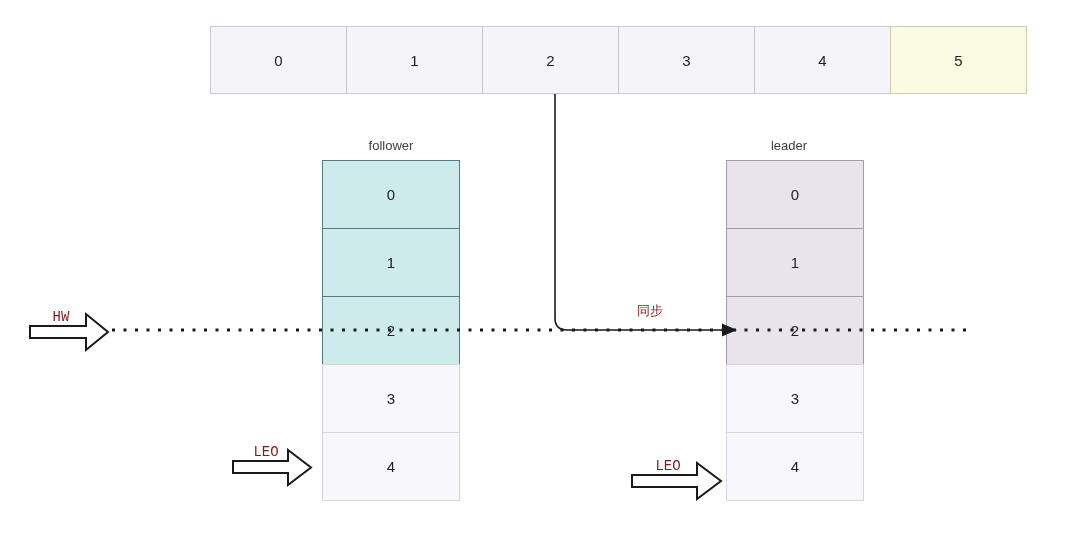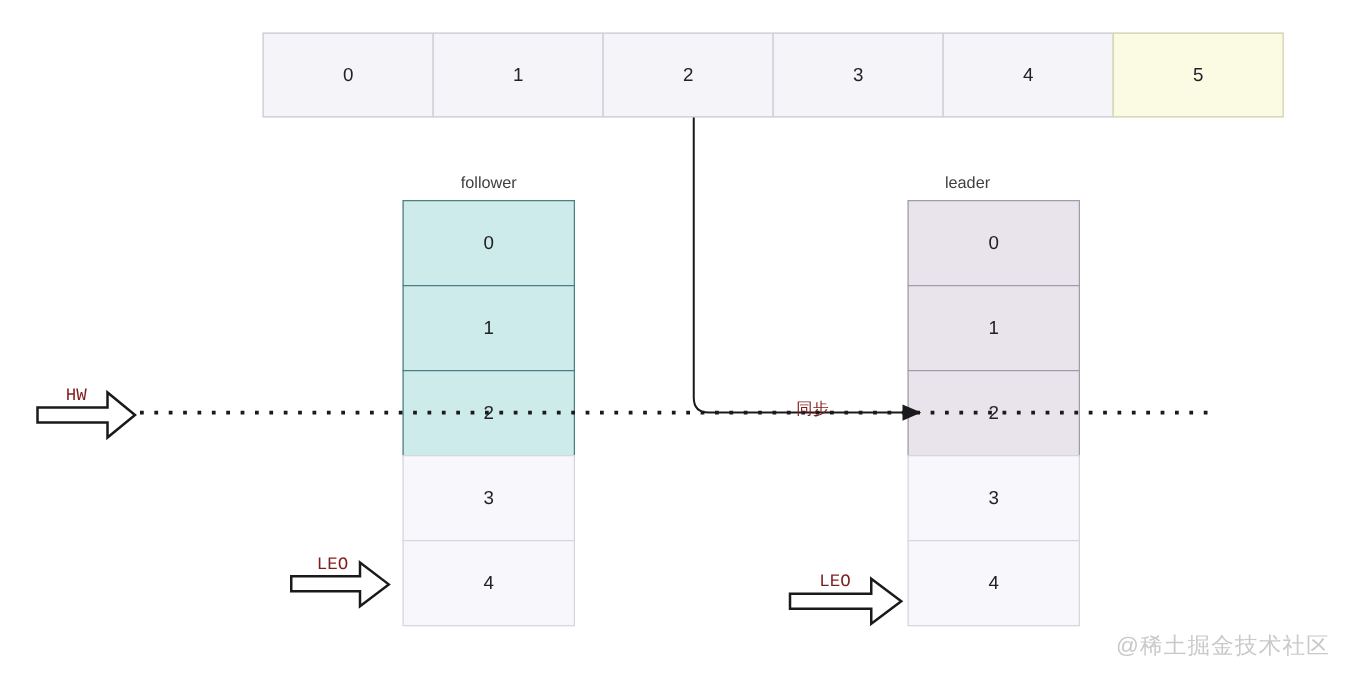--- a/index.html
+++ b/index.html
@@ -31,28 +31,28 @@
   .stack.follower { left:322px; }
   .stack.leader  { left:726px; }
   .stack.follower .cell.synced { background:#cdebeb; border-color:#4f7d84; }
   .stack.leader  .cell.synced { background:#e9e3eb; border-color:#a19da8; }
 
   .stack-title {
     position:absolute; top:138px; width:138px; text-align:center;
     font-size:13px; color:#404040;
   }
   .stack-title.follower-t { left:322px; }
-  .stack-title.leader-t  { left:705px; }
+  .stack-title.leader-t  { left:720px; }
 
   
   .overlay { position:absolute; left:0; top:0; pointer-events:none; }
 
   .label { position:absolute; font-size:14px; color:#7f1d1d;font-family:Liberation Mono, monospace; }
   .label.hw    { left:34px;  top:309px; width:54px;  text-align:center; }
-  .label.sync  { left:600px; top:318px; width:100px; text-align:center; font-size:13px; }
+  .label.sync  { left:600px; top:302px; width:100px; text-align:center; font-size:13px; }
   .label.leo-f { left:238px; top:444px; width:56px;  text-align:center; }
   .label.leo-l { left:640px; top:458px; width:56px;  text-align:center; }
 
   .watermark {
     position:absolute; right:16px; top:504px;
     font-size:18px; color:#c9c9c9; letter-spacing:1px;
   }
 </style>
 </head>
 <body>
@@ -98,14 +98,13 @@
     <path d="M233 461 H288 V450 L311 467.5 L288 485 V473 H233 Z" fill="#ffffff" stroke="#1a1a1a" stroke-width="2" stroke-linejoin="miter"></path>
 
     <path d="M632 475 H697 V463 L721 481 L697 499 V487 H632 Z" fill="#ffffff" stroke="#1a1a1a" stroke-width="2" stroke-linejoin="miter"></path>
   </svg>
 
   <div class="label hw">HW</div>
   <div class="label sync">同步</div>
   <div class="label leo-f">LEO</div>
   <div class="label leo-l">LEO</div>
 
-  <div class="watermark">@稀土掘金技术社区</div>
 </div>
 
 </body></html>

